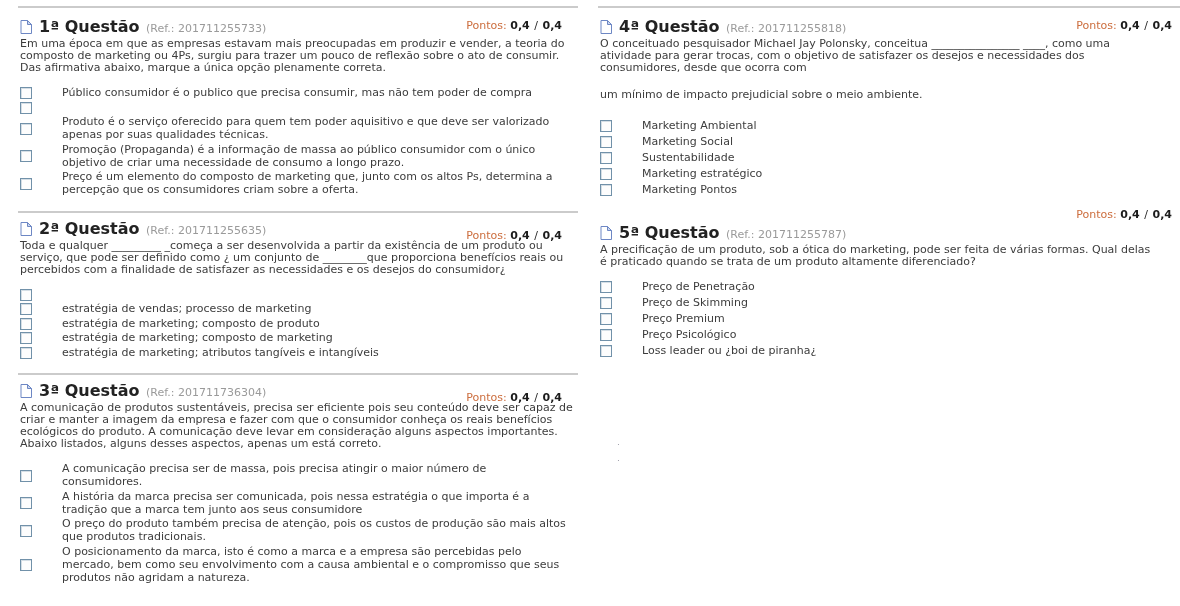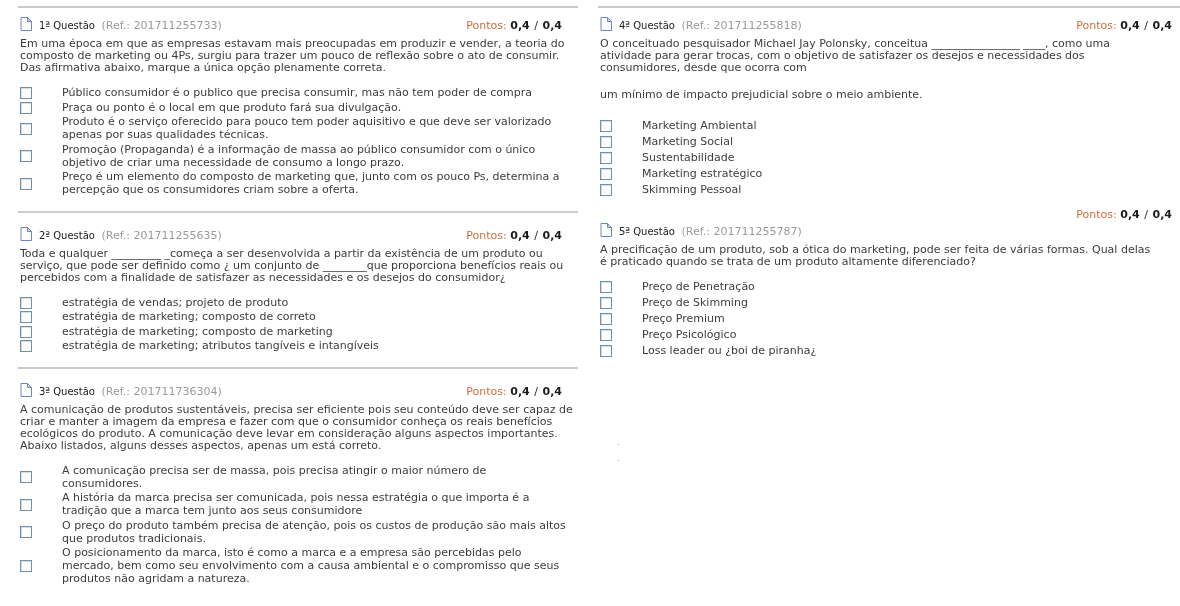--- a/index.html
+++ b/index.html
@@ -9,25 +9,25 @@
     font-family:"DejaVu Sans","Liberation Sans",sans-serif;
     font-size:11px; color:#3c3c3c;
   }
   .col { position:absolute; top:0; }
   .col-left  { left:18px;  width:560px; }
   .col-right { left:598px; width:590px; }
 
   .rule { border:0; border-top:2px solid #cbcbcb; margin:6px 0 0 0; height:0; }
 
   .question { position:relative; padding:9px 0 7px 2px; }
-  .question.pad-more { padding-top:14px; }
+  .question.pad-more { padding-top:6px; }
 
   .q-head { height:15px; white-space:nowrap; }
   .doc-icon { display:inline-block; vertical-align:-2px; margin-right:7px; }
-  .q-title { font-weight:normal; color:#222222; font-size:10px; }
+  .q-title { font-weight:bold; color:#222222; font-size:16px; }
   .q-ref   { color:#9a9a9a; margin-left:3px; }
 
   .pontos { position:absolute; right:16px; top:11px; color:#cc6d3d; white-space:nowrap; }
   .pontos b { color:#1c1c1c; font-weight:bold; }
   .pontos .sep { color:#1c1c1c; padding:0 1px; }
 
   .q-body { margin:6px 0 0 0; line-height:12px; color:#3c3c3c; max-width:558px; }
   .q-body2 { margin:14px 0 0 0; line-height:13.2px; color:#3c3c3c; max-width:558px; }
   .col-right .q-body, .col-right .q-body2 { max-width:556px; }
 
@@ -68,57 +68,59 @@
     </div>
     <span class="pontos"><span>Pontos:</span> <b>0,4</b> <span class="sep">/</span> <b>0,4</b></span>
     <p class="q-body">Em uma época em que as empresas estavam mais preocupadas em produzir e vender, a teoria do composto de marketing ou 4Ps, surgiu para trazer um pouco de reflexão sobre o ato de consumir. Das afirmativa abaixo, marque a única opção plenamente correta.</p>
     <div class="options">
       <div class="option">
           <span class="checkbox"></span>
           <span class="option-text">Público consumidor é o publico que precisa consumir, mas não tem poder de compra</span>
         </div>
       <div class="option">
           <span class="checkbox"></span>
-          <span class="option-text">Praça ou ponto é o local em que produto fará sua divulgação.</span>
-        </div>
-      <div class="option">
-          <span class="checkbox"></span>
-          <span class="option-text">Produto é o serviço oferecido para pouco tem poder aquisitivo e que deve ser valorizado apenas por suas qualidades técnicas.</span>
+        </div>
+      <div class="option">
+          <span class="checkbox"></span>
+          <span class="option-text">Produto é o serviço oferecido para quem tem poder aquisitivo e que deve ser valorizado apenas por suas qualidades técnicas.</span>
         </div>
       <div class="option">
           <span class="checkbox"></span>
           <span class="option-text">Promoção (Propaganda) é a informação de massa ao público consumidor com o único objetivo de criar uma necessidade de consumo a longo prazo.</span>
         </div>
       <div class="option">
           <span class="checkbox"></span>
-          <span class="option-text">Preço é um elemento do composto de marketing que, junto com os pouco Ps, determina a percepção que os consumidores criam sobre a oferta.</span>
+          <span class="option-text">Preço é um elemento do composto de marketing que, junto com os altos Ps, determina a percepção que os consumidores criam sobre a oferta.</span>
         </div>
     </div>
   </section>
 
   <hr class="rule">
 
   <section class="question pad-more">
     <div class="q-head">
       <span class="doc-icon"><svg width="12" height="14" viewBox="0 0 12 14">
             <path d="M1 0.5 h6.5 l4 4 v9 h-10.5 z" fill="#ffffff" stroke="#6d87c4"></path>
             <path d="M7.5 0.5 l4 4 h-4 z" fill="#ccd8ef" stroke="#6d87c4"></path>
           </svg></span><span class="q-title">2ª Questão</span>
       <span class="q-ref">(Ref.: 201711255635)</span>
     </div>
     <span class="pontos" style="top:16px"><span>Pontos:</span> <b>0,4</b> <span class="sep">/</span> <b>0,4</b></span>
     <p class="q-body">Toda e qualquer _________ _começa a ser desenvolvida a partir da existência de um produto ou serviço, que pode ser definido como ¿ um conjunto de ________que proporciona benefícios reais ou percebidos com a finalidade de satisfazer as necessidades e os desejos do consumidor¿</p>
     <div class="options">
       <div class="option">
           <span class="checkbox"></span>
-          <span class="option-text">estratégia de vendas; projeto de produto</span>
-        </div>
-      <div class="option">
-          <span class="checkbox"></span>
-          <span class="option-text">estratégia de marketing; composto de correto</span>
+        </div>
+      <div class="option">
+          <span class="checkbox"></span>
+          <span class="option-text">estratégia de vendas; processo de marketing</span>
+        </div>
+      <div class="option">
+          <span class="checkbox"></span>
+          <span class="option-text">estratégia de marketing; composto de produto</span>
         </div>
       <div class="option">
           <span class="checkbox"></span>
           <span class="option-text">estratégia de marketing; composto de marketing</span>
         </div>
       <div class="option">
           <span class="checkbox"></span>
           <span class="option-text">estratégia de marketing; atributos tangíveis e intangíveis</span>
         </div>
     </div>
@@ -184,21 +186,21 @@
       <div class="option">
           <span class="checkbox"></span>
           <span class="option-text">Sustentabilidade</span>
         </div>
       <div class="option">
           <span class="checkbox"></span>
           <span class="option-text">Marketing estratégico</span>
         </div>
       <div class="option">
           <span class="checkbox"></span>
-          <span class="option-text">Skimming Pessoal</span>
+          <span class="option-text">Marketing Pontos</span>
         </div>
     </div>
   </section>
 
   <section class="question q5">
     <span class="pontos"><span>Pontos:</span> <b>0,4</b> <span class="sep">/</span> <b>0,4</b></span>
     <div class="q-head">
       <span class="doc-icon"><svg width="12" height="14" viewBox="0 0 12 14">
             <path d="M1 0.5 h6.5 l4 4 v9 h-10.5 z" fill="#ffffff" stroke="#6d87c4"></path>
             <path d="M7.5 0.5 l4 4 h-4 z" fill="#ccd8ef" stroke="#6d87c4"></path>

